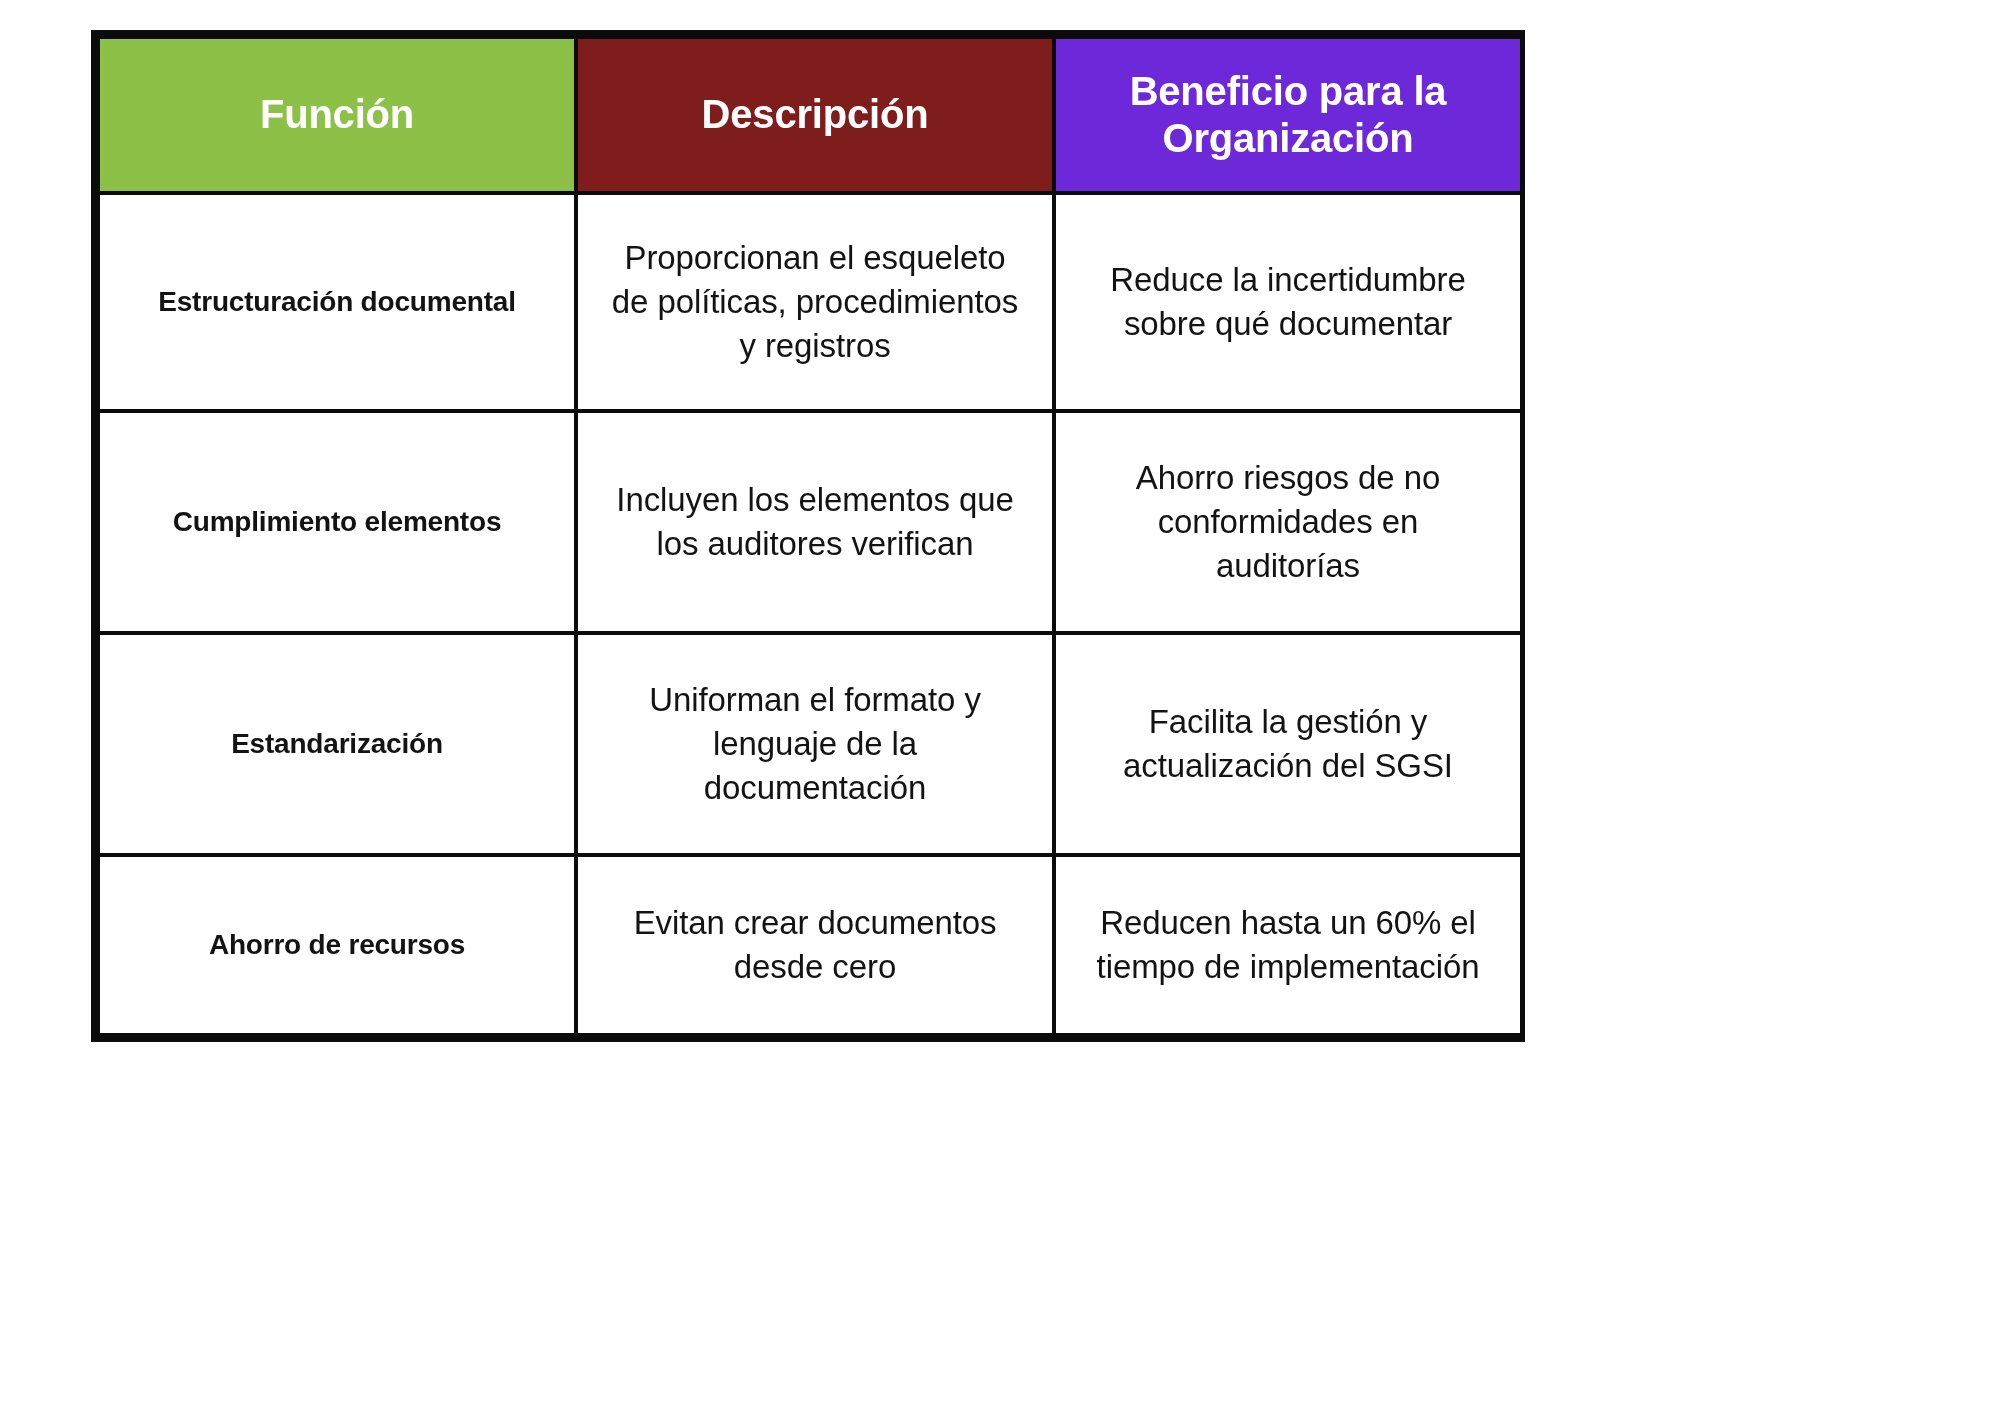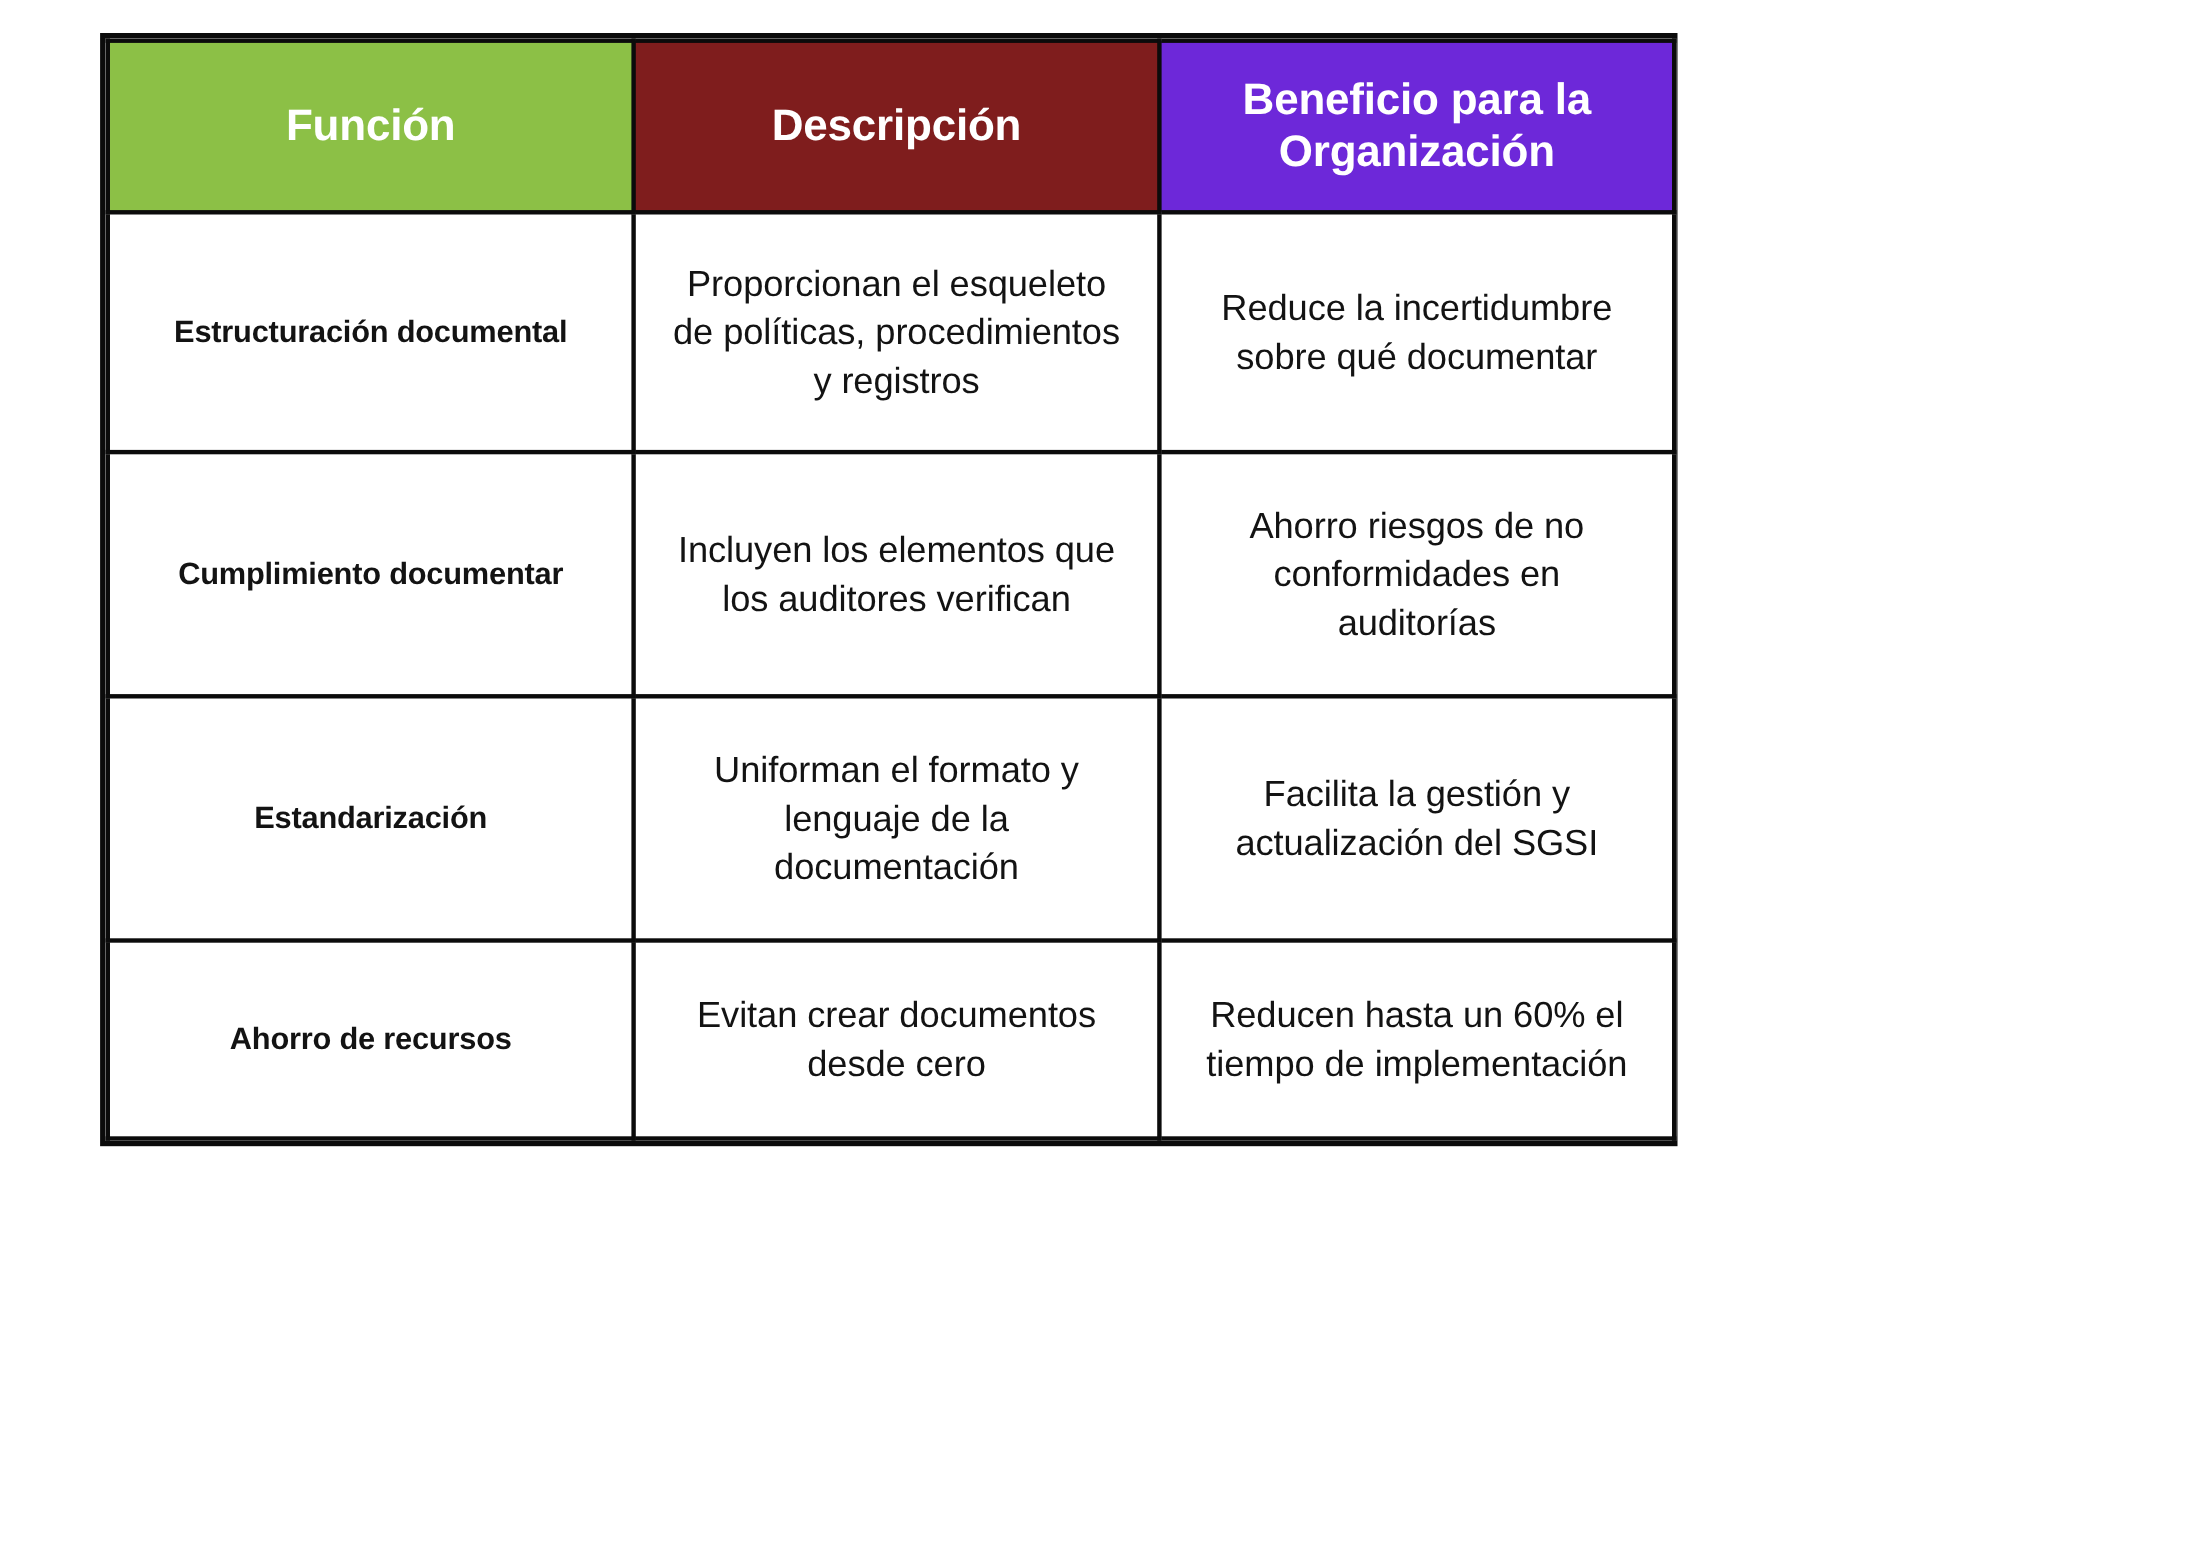--- a/index.html
+++ b/index.html
@@ -114,21 +114,21 @@
       </thead>
 
       <tbody>
         <tr class="r0">
           <td class="col-funcion">Estructuración documental</td>
           <td class="col-descripcion">Proporcionan el esqueleto de políticas, procedimientos y registros</td>
           <td class="col-beneficio">Reduce la incertidumbre sobre qué documentar</td>
         </tr>
 
         <tr class="r1">
-          <td class="col-funcion">Cumplimiento documentar</td>
+          <td class="col-funcion">Cumplimiento elementos</td>
           <td class="col-descripcion">Incluyen los elementos que los auditores verifican</td>
           <td class="col-beneficio">Ahorro riesgos de no conformidades en auditorías</td>
         </tr>
 
         <tr class="r2">
           <td class="col-funcion">Estandarización</td>
           <td class="col-descripcion">Uniforman el formato y lenguaje de la documentación</td>
           <td class="col-beneficio">Facilita la gestión y actualización del SGSI</td>
         </tr>
 

